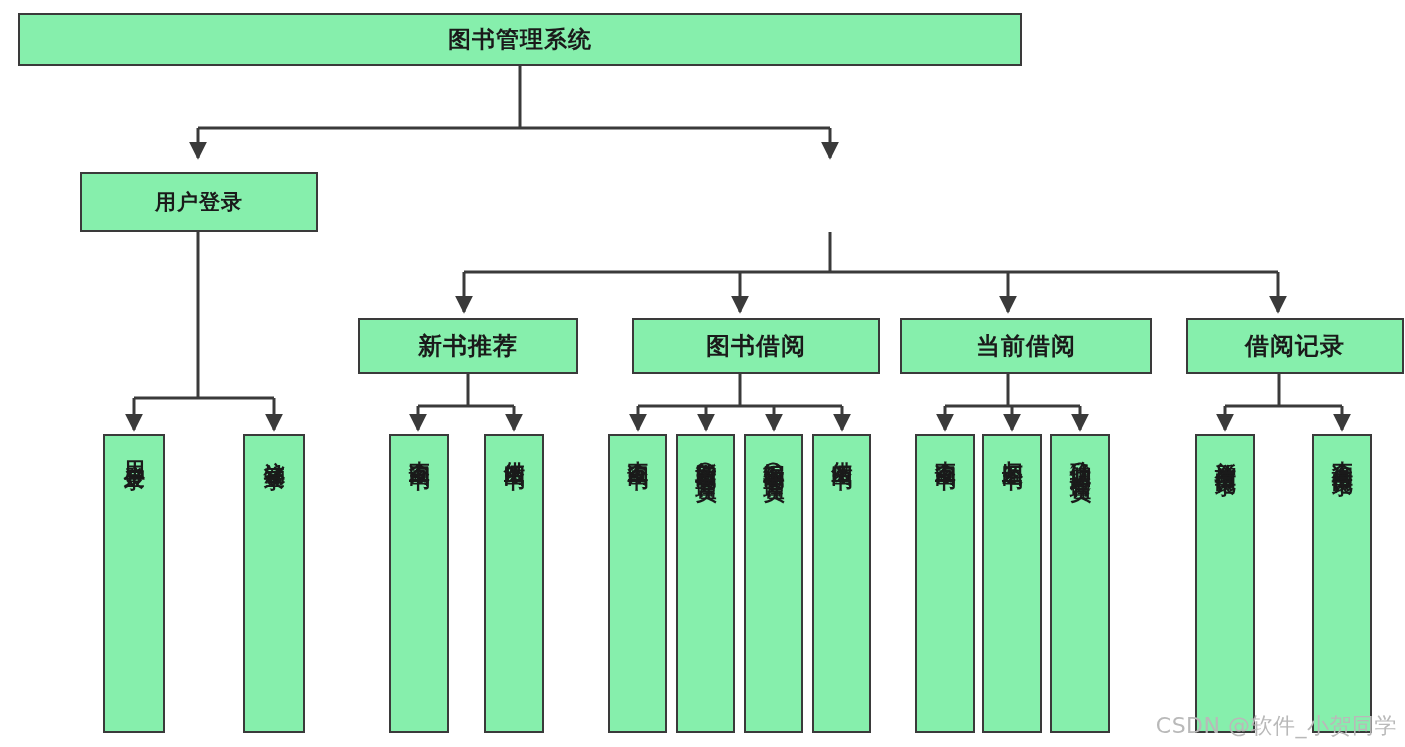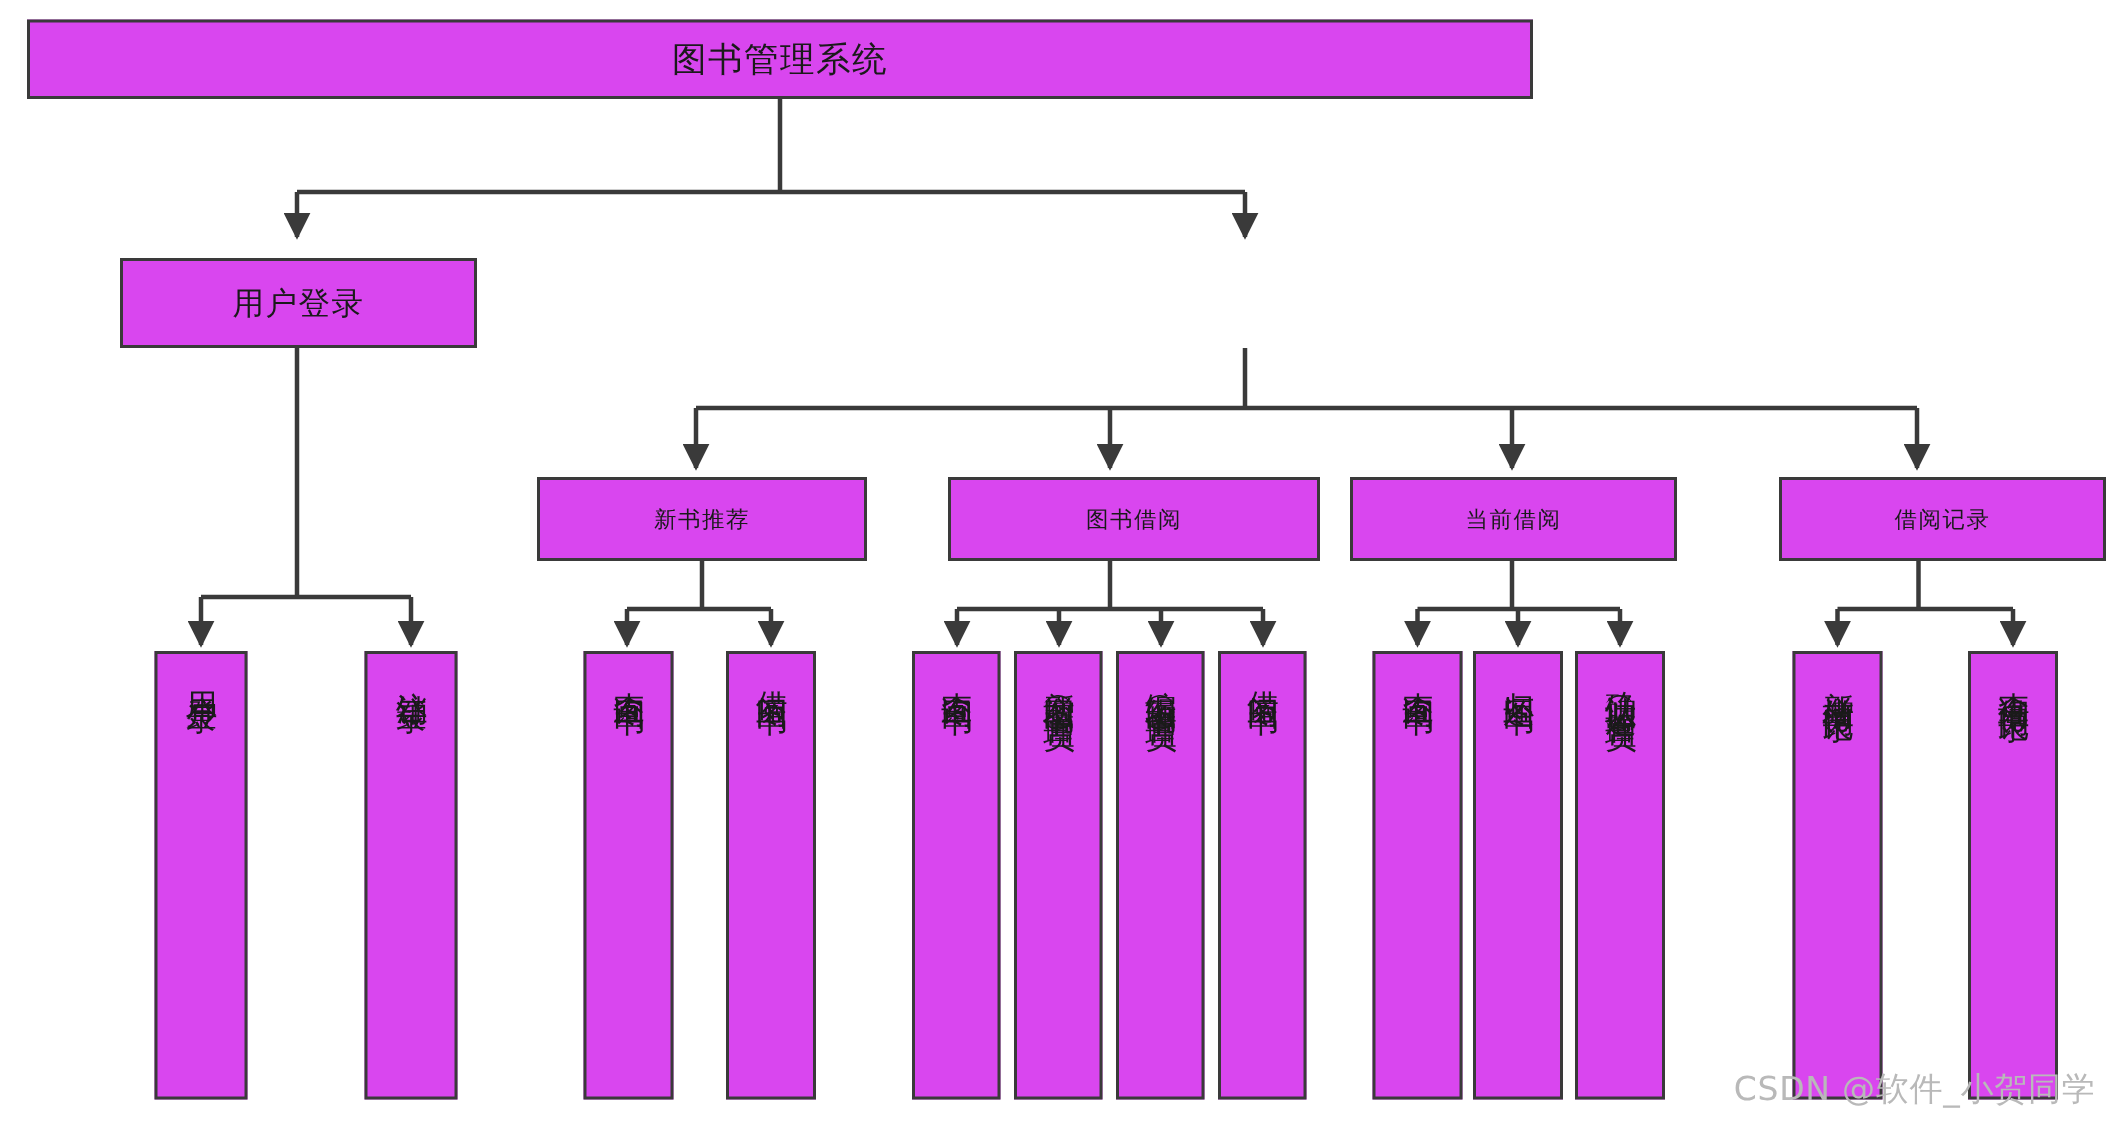--- a/index.html
+++ b/index.html
@@ -18,34 +18,35 @@
     position: absolute;
     left: 0;
     top: 0;
     width: 1405px;
     height: 747px;
   }
   .node {
     position: absolute;
     box-sizing: border-box;
     border: 2px solid #3a3a3a;
-    background: #d946ef;
+    background: #86efac;
     display: flex;
     align-items: center;
     justify-content: center;
     color: #1a1a1a;
+    font-weight: bold;
   }
   .node.level0 {
     font-size: 23px;
   }
   .node.level1 {
     font-size: 21px;
   }
   .node.level2 {
-    font-size: 15px;
+    font-size: 24px;
   }
   .node.leaf {
     font-size: 21px;
     align-items: flex-start;
     padding-top: 8px;
   }
   .vlabel {
     writing-mode: vertical-rl;
     text-orientation: upright;
     letter-spacing: 3px;
@@ -136,21 +137,21 @@
   <div class="node level1" style="left:80px; top:172px; width:238px; height:60px;">
     <span class="hlabel">用户登录</span>
   </div>
 
   <div class="node level2" style="left:358px; top:318px; width:220px; height:56px;">
     <span class="hlabel">新书推荐</span>
   </div>
   <div class="node level2" style="left:632px; top:318px; width:248px; height:56px;">
     <span class="hlabel">图书借阅</span>
   </div>
-  <div class="node level2" style="left:900px; top:318px; width:218px; height:56px;">
+  <div class="node level2" style="left:900px; top:318px; width:252px; height:56px;">
     <span class="hlabel">当前借阅</span>
   </div>
   <div class="node level2" style="left:1170px; top:318px; width:218px; height:56px;margin-left:16px;">
     <span class="hlabel">借阅记录</span>
   </div>
 
   <div class="node leaf" style="left:103px; top:434px; width:62px; height:299px;">
     <span class="vlabel">用户登录</span>
   </div>
   <div class="node leaf" style="left:243px; top:434px; width:62px; height:299px;">

